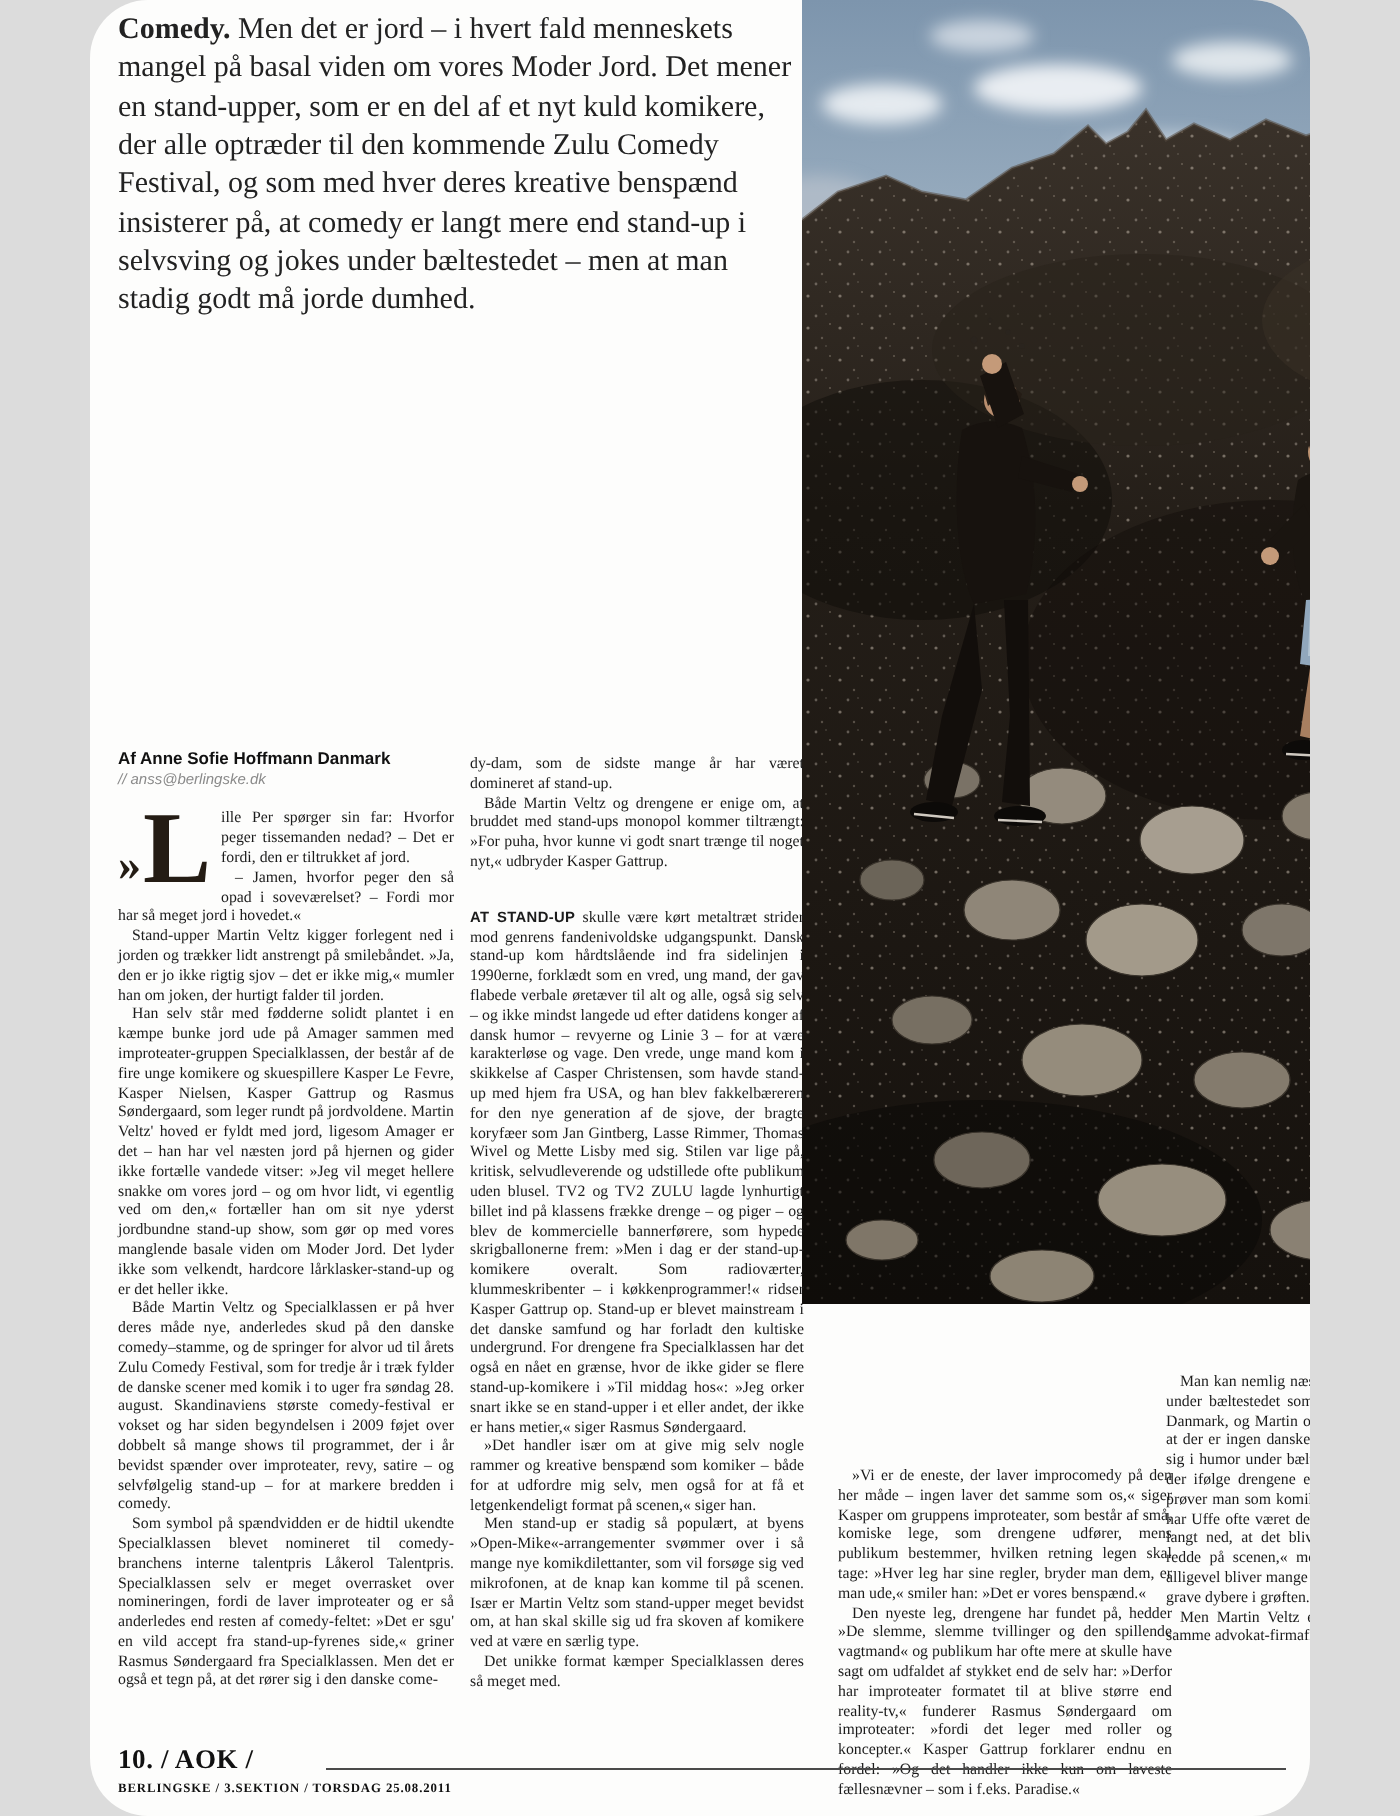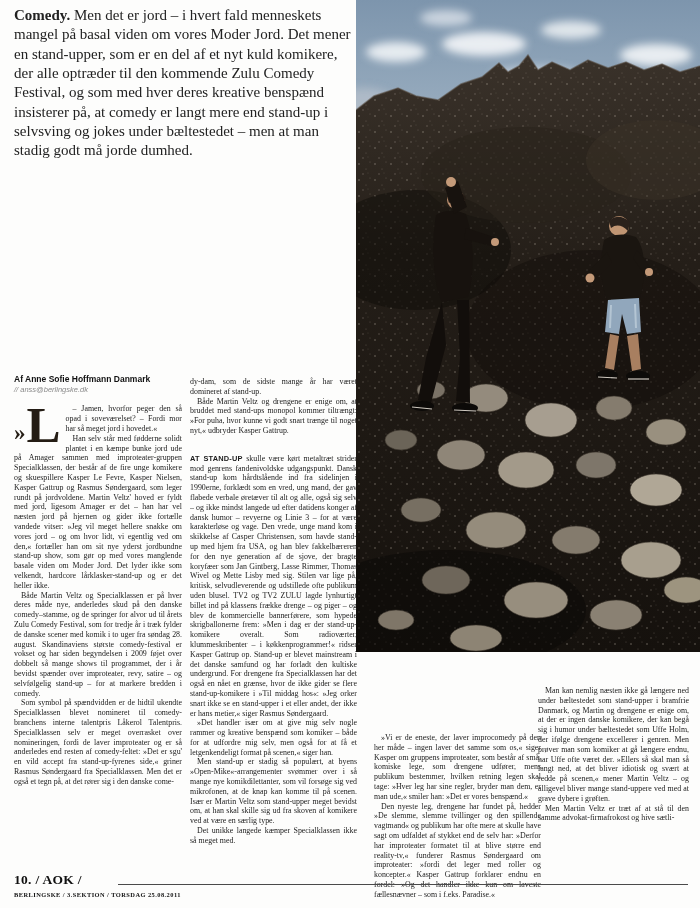--- a/index.html
+++ b/index.html
@@ -1,17 +1,17 @@
 <!DOCTYPE html>
 <html><head>
 <meta charset="utf-8">
 <style>
   html,body{margin:0;padding:0;background:#dcdcdc;}
-  .page{position:relative;width:700px;height:908px;margin:0 auto;background:#fdfdfc;
-        font-family:"Liberation Serif","DejaVu Serif",serif;color:#1b1b1b;overflow:hidden;}
+  .page{position:relative;width:610px;height:908px;margin:0 auto;background:#fdfdfc;
+        font-family:"Liberation Serif","DejaVu Serif",serif;color:#1b1b1b;overflow:hidden;border-radius:29px;}
 
   
   .intro{position:absolute;left:14px;top:6px;width:340px;font-size:15px;line-height:1.29;color:#222;}
   .intro strong{font-weight:bold;}
 
   
   .headline{position:absolute;left:12px;top:200px;width:350px;font-family:"Liberation Sans","DejaVu Sans",sans-serif;color:#141414;}
   .hl1,.hl2{font-weight:bold;font-size:52px;line-height:1.02;letter-spacing:-1.5px;
             transform:scaleX(.95);transform-origin:left;white-space:nowrap;}
   .hl2{margin-left:82px;margin-top:1px;}
@@ -170,35 +170,36 @@
   </div>
 
 
   <div class="col" id="col1">
     <div class="byline">Af Anne Sofie Hoffmann Danmark</div>
     <div class="byline-email">// anss@berlingske.dk</div>
     <p class="bp flush">
       <span class="dropcap">
           <span class="dc-mark">»</span>
           <span class="dc-letter">L</span>
-        </span>
+        </span><span>ille Per spørger sin far: Hvorfor peger tissemanden nedad? – Det er fordi, den er tiltrukket af jord.</span>
     </p>
     <p class="bp"><span>– Jamen, hvorfor peger den så opad i soveværelset? – Fordi mor har så meget jord i hovedet.«</span></p>
+    <p class="bp"><span>Stand-upper Martin Veltz kigger forlegent ned i jorden og trækker lidt anstrengt på smilebåndet. »Ja, den er jo ikke rigtig sjov – det er ikke mig,« mumler han om joken, der hurtigt falder til jorden.</span></p>
     <p class="bp"><span>Han selv står med fødderne solidt plantet i en kæmpe bunke jord ude på Amager sammen med improteater-gruppen Specialklassen, der består af de fire unge komikere og skuespillere Kasper Le Fevre, Kasper Nielsen, Kasper Gattrup og Rasmus Søndergaard, som leger rundt på jordvoldene. Martin Veltz' hoved er fyldt med jord, ligesom Amager er det – han har vel næsten jord på hjernen og gider ikke fortælle vandede vitser: »Jeg vil meget hellere snakke om vores jord – og om hvor lidt, vi egentlig ved om den,« fortæller han om sit nye yderst jordbundne stand-up show, som gør op med vores manglende basale viden om Moder Jord. Det lyder ikke som velkendt, hardcore lårklasker-stand-up og er det heller ikke.</span></p>
     <p class="bp"><span>Både Martin Veltz og Specialklassen er på hver deres måde nye, anderledes skud på den danske comedy–stamme, og de springer for alvor ud til årets Zulu Comedy Festival, som for tredje år i træk fylder de danske scener med komik i to uger fra søndag 28. august. Skandinaviens største comedy-festival er vokset og har siden begyndelsen i 2009 føjet over dobbelt så mange shows til programmet, der i år bevidst spænder over improteater, revy, satire – og selvfølgelig stand-up – for at markere bredden i comedy.</span></p>
     <p class="bp"><span>Som symbol på spændvidden er de hidtil ukendte Specialklassen blevet nomineret til comedy-branchens interne talentpris Låkerol Talentpris. Specialklassen selv er meget overrasket over nomineringen, fordi de laver improteater og er så anderledes end resten af comedy-feltet: »Det er sgu' en vild accept fra stand-up-fyrenes side,« griner Rasmus Søndergaard fra Specialklassen. Men det er også et tegn på, at det rører sig i den danske come-</span></p>
   </div>
 
   <div class="col" id="col2">
     <p class="bp flush"><span>dy-dam, som de sidste mange år har været domineret af stand-up.</span></p>
     <p class="bp"><span>Både Martin Veltz og drengene er enige om, at bruddet med stand-ups monopol kommer tiltrængt: »For puha, hvor kunne vi godt snart trænge til noget nyt,« udbryder Kasper Gattrup.</span></p>
     <p class="bp lead"><strong>AT STAND-UP </strong><span>skulle være kørt metaltræt strider mod genrens fandenivoldske udgangspunkt. Dansk stand-up kom hårdtslående ind fra sidelinjen i 1990erne, forklædt som en vred, ung mand, der gav flabede verbale øretæver til alt og alle, også sig selv – og ikke mindst langede ud efter datidens konger af dansk humor – revyerne og Linie 3 – for at være karakterløse og vage. Den vrede, unge mand kom i skikkelse af Casper Christensen, som havde stand-up med hjem fra USA, og han blev fakkelbæreren for den nye generation af de sjove, der bragte koryfæer som Jan Gintberg, Lasse Rimmer, Thomas Wivel og Mette Lisby med sig. Stilen var lige på, kritisk, selvudleverende og udstillede ofte publikum uden blusel. TV2 og TV2 ZULU lagde lynhurtigt billet ind på klassens frække drenge – og piger – og blev de kommercielle bannerførere, som hypede skrigballonerne frem: »Men i dag er der stand-up-komikere overalt. Som radioværter, klummeskribenter – i køkkenprogrammer!« ridser Kasper Gattrup op. Stand-up er blevet mainstream i det danske samfund og har forladt den kultiske undergrund. For drengene fra Specialklassen har det også en nået en grænse, hvor de ikke gider se flere stand-up-komikere i »Til middag hos«: »Jeg orker snart ikke se en stand-upper i et eller andet, der ikke er hans metier,« siger Rasmus Søndergaard.</span></p>
     <p class="bp"><span>»Det handler især om at give mig selv nogle rammer og kreative benspænd som komiker – både for at udfordre mig selv, men også for at få et letgenkendeligt format på scenen,« siger han.</span></p>
     <p class="bp"><span>Men stand-up er stadig så populært, at byens »Open-Mike«-arrangementer svømmer over i så mange nye komikdilettanter, som vil forsøge sig ved mikrofonen, at de knap kan komme til på scenen. Især er Martin Veltz som stand-upper meget bevidst om, at han skal skille sig ud fra skoven af komikere ved at være en særlig type.</span></p>
-    <p class="bp"><span>Det unikke langede kæmper Specialklassen ikke så meget med.</span></p>
+    <p class="bp"><span>Det unikke format kæmper Specialklassen deres så meget med.</span></p>
   </div>
 
   <div class="col" id="col3">
     <p class="bp"><span>»Vi er de eneste, der laver improcomedy på den her måde – ingen laver det samme som os,« siger Kasper om gruppens improteater, som består af små, komiske lege, som drengene udfører, mens publikum bestemmer, hvilken retning legen skal tage: »Hver leg har sine regler, bryder man dem, er man ude,« smiler han: »Det er vores benspænd.«</span></p>
     <p class="bp"><span>Den nyeste leg, drengene har fundet på, hedder »De slemme, slemme tvillinger og den spillende vagtmand« og publikum har ofte mere at skulle have sagt om udfaldet af stykket end de selv har: »Derfor har improteater formatet til at blive større end reality-tv,« funderer Rasmus Søndergaard om improteater: »fordi det leger med roller og koncepter.« Kasper Gattrup forklarer endnu en fordel: »Og det handler ikke kun om laveste fællesnævner – som i f.eks. Paradise.«</span></p>
   </div>
 
   <div class="col" id="col4">
     <p class="bp"><span>Man kan nemlig næsten ikke gå længere ned under bæltestedet som stand-upper i bramfrie Danmark, og Martin og drengene er enige om, at der er ingen danske komikere, der kan begå sig i humor under bæltestedet som Uffe Holm, der ifølge drengene excellerer i genren. Men prøver man som komiker at gå længere endnu, har Uffe ofte været der. »Ellers så skal man så langt ned, at det bliver idiotisk og svært at redde på scenen,« mener Martin Veltz – og alligevel bliver mange stand-uppere ved med at grave dybere i grøften.</span></p>
     <p class="bp"><span>Men Martin Veltz er træt af at stå til den samme advokat-firmafrokost og hive sætli-</span></p>

